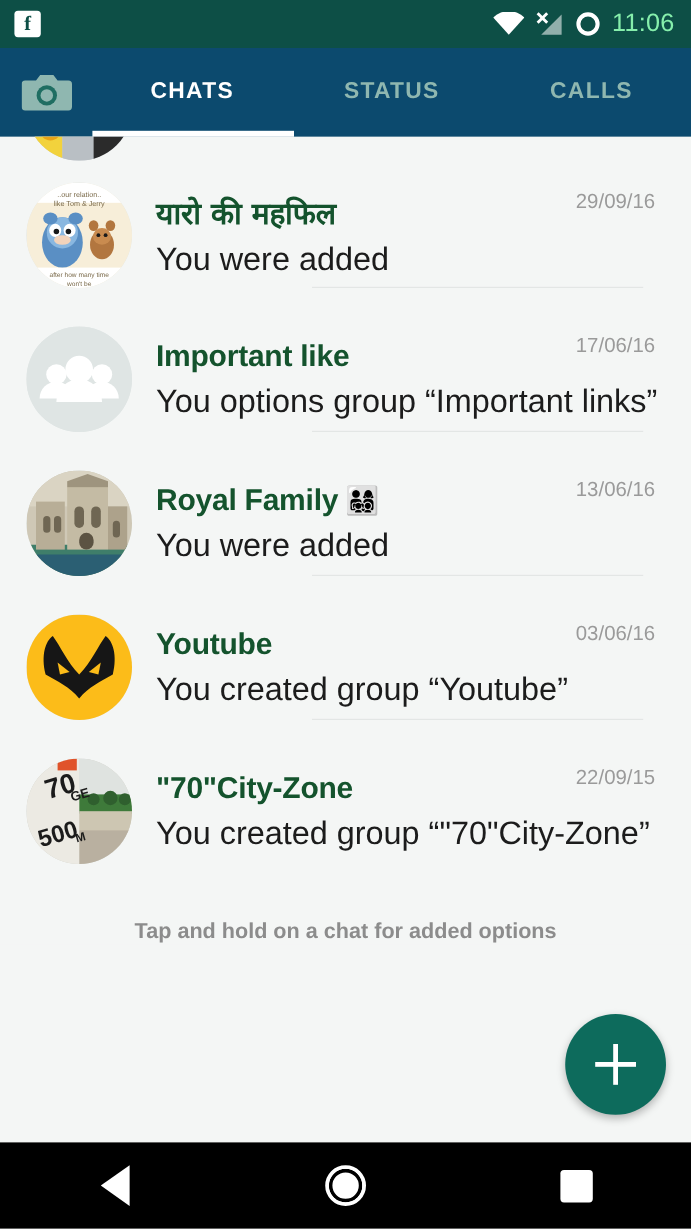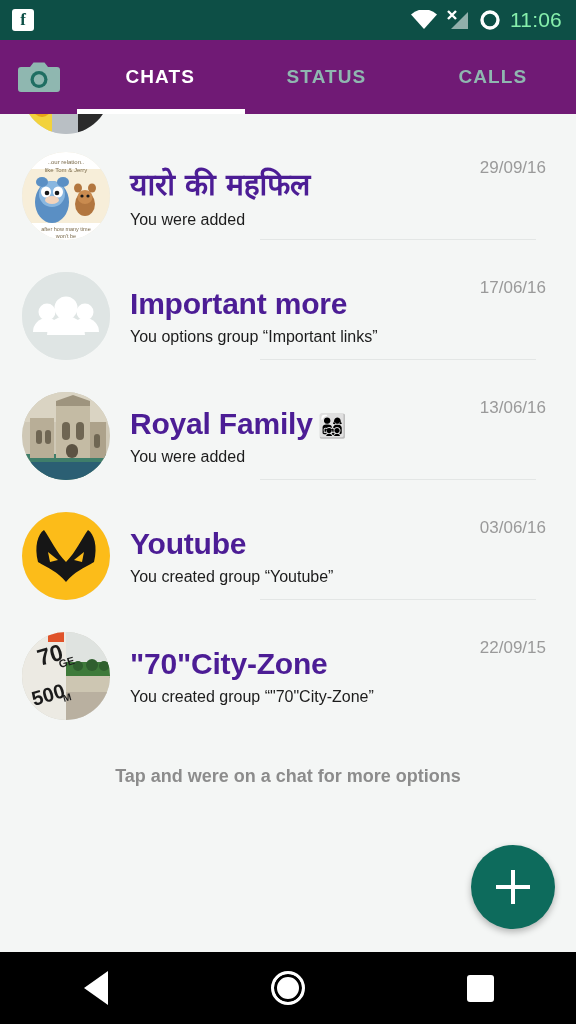--- a/index.html
+++ b/index.html
@@ -25,21 +25,21 @@
   }
   .status-right {
     margin-left:auto; display:flex; align-items:center; gap:9px;
   }
   .status-time {
     color:#86efac; font-size:21px; font-weight:400; letter-spacing:0.2px;
   }
 
   
   .tab-bar {
-    height:74px; background:#701a75;
+    height:74px; background:#0c4a6e;
     display:flex; align-items:center; position:relative;
   }
   .tab-camera {
     width:77px; display:flex; align-items:center; justify-content:center;
   }
   .tab {
     flex:1; text-align:center; color:#8fb7b0;
     font-size:19px; font-weight:bold; letter-spacing:1.1px;
     line-height:74px; height:74px;
   }
@@ -74,31 +74,31 @@
     display:flex; flex-direction:column; justify-content:center;
   }
   .row-divider {
     position:absolute; left:130px; right:20px; bottom:0;
     height:1px; background:#e3e6e5;
   }
   .row-title-line {
     display:flex; align-items:baseline; gap:6px;
   }
   .row-title {
-    font-size:30px; font-weight:bold; color:#4c1d95;
+    font-size:25px; font-weight:bold; color:#14532d;
     letter-spacing:-0.2px; white-space:nowrap;
   }
   .row-title.deva { font-family:"DejaVu Sans", sans-serif; font-weight:600; }
   .row-emoji { font-size:23px; line-height:1; }
   .row-date {
     position:absolute; right:10px; top:6px;
     font-size:17px; color:#9a9a9a;
   }
   .row-sub {
-    font-size:16px; color:#1c1c1c; margin-top:7px;
+    font-size:27px; color:#1c1c1c; margin-top:7px;
     white-space:nowrap; overflow:hidden; text-overflow:ellipsis;
     max-width:420px;
   }
 
   
   .hint {
     text-align:center; color:#8c8c8c; font-size:18px; font-weight:bold;
     padding-top:30px;
   }
 
@@ -241,21 +241,21 @@
           <circle cx="25" cy="40" r="8.5" fill="#ffffff"></circle>
           <path d="M11 60 a14 14 0 0 1 28 0 z" fill="#ffffff"></path>
           <circle cx="63" cy="40" r="8.5" fill="#ffffff"></circle>
           <path d="M49 60 a14 14 0 0 1 28 0 z" fill="#ffffff"></path>
           <circle cx="44" cy="36" r="11.5" fill="#ffffff"></circle>
           <path d="M25 63 a19 19 0 0 1 38 0 z" fill="#ffffff"></path>
         </svg>
       </div>
       <div class="row-body">
         <div class="row-title-line">
-          <span class="row-title">Important more</span>
+          <span class="row-title">Important like</span>
         </div>
         <div class="row-date">17/06/16</div>
         <div class="row-sub">You options group “Important links”</div>
         <div class="row-divider"></div>
       </div>
     </div>
 
     <div class="chat-row">
       <div class="avatar">
         <svg class="art" viewBox="0 0 88 88">
@@ -326,21 +326,21 @@
       </div>
       <div class="row-body">
         <div class="row-title-line">
           <span class="row-title">"70"City-Zone</span>
         </div>
         <div class="row-date">22/09/15</div>
         <div class="row-sub">You created group “"70"City-Zone”</div>
       </div>
     </div>
 
-    <div class="hint">Tap and were on a chat for more options</div>
+    <div class="hint">Tap and hold on a chat for added options</div>
   </div>
 
   <button class="fab">
     <span class="fab-plus"></span>
   </button>
 
   <div class="nav-bar">
     <div class="nav-btn">
       <span class="nav-back"></span>
     </div>

